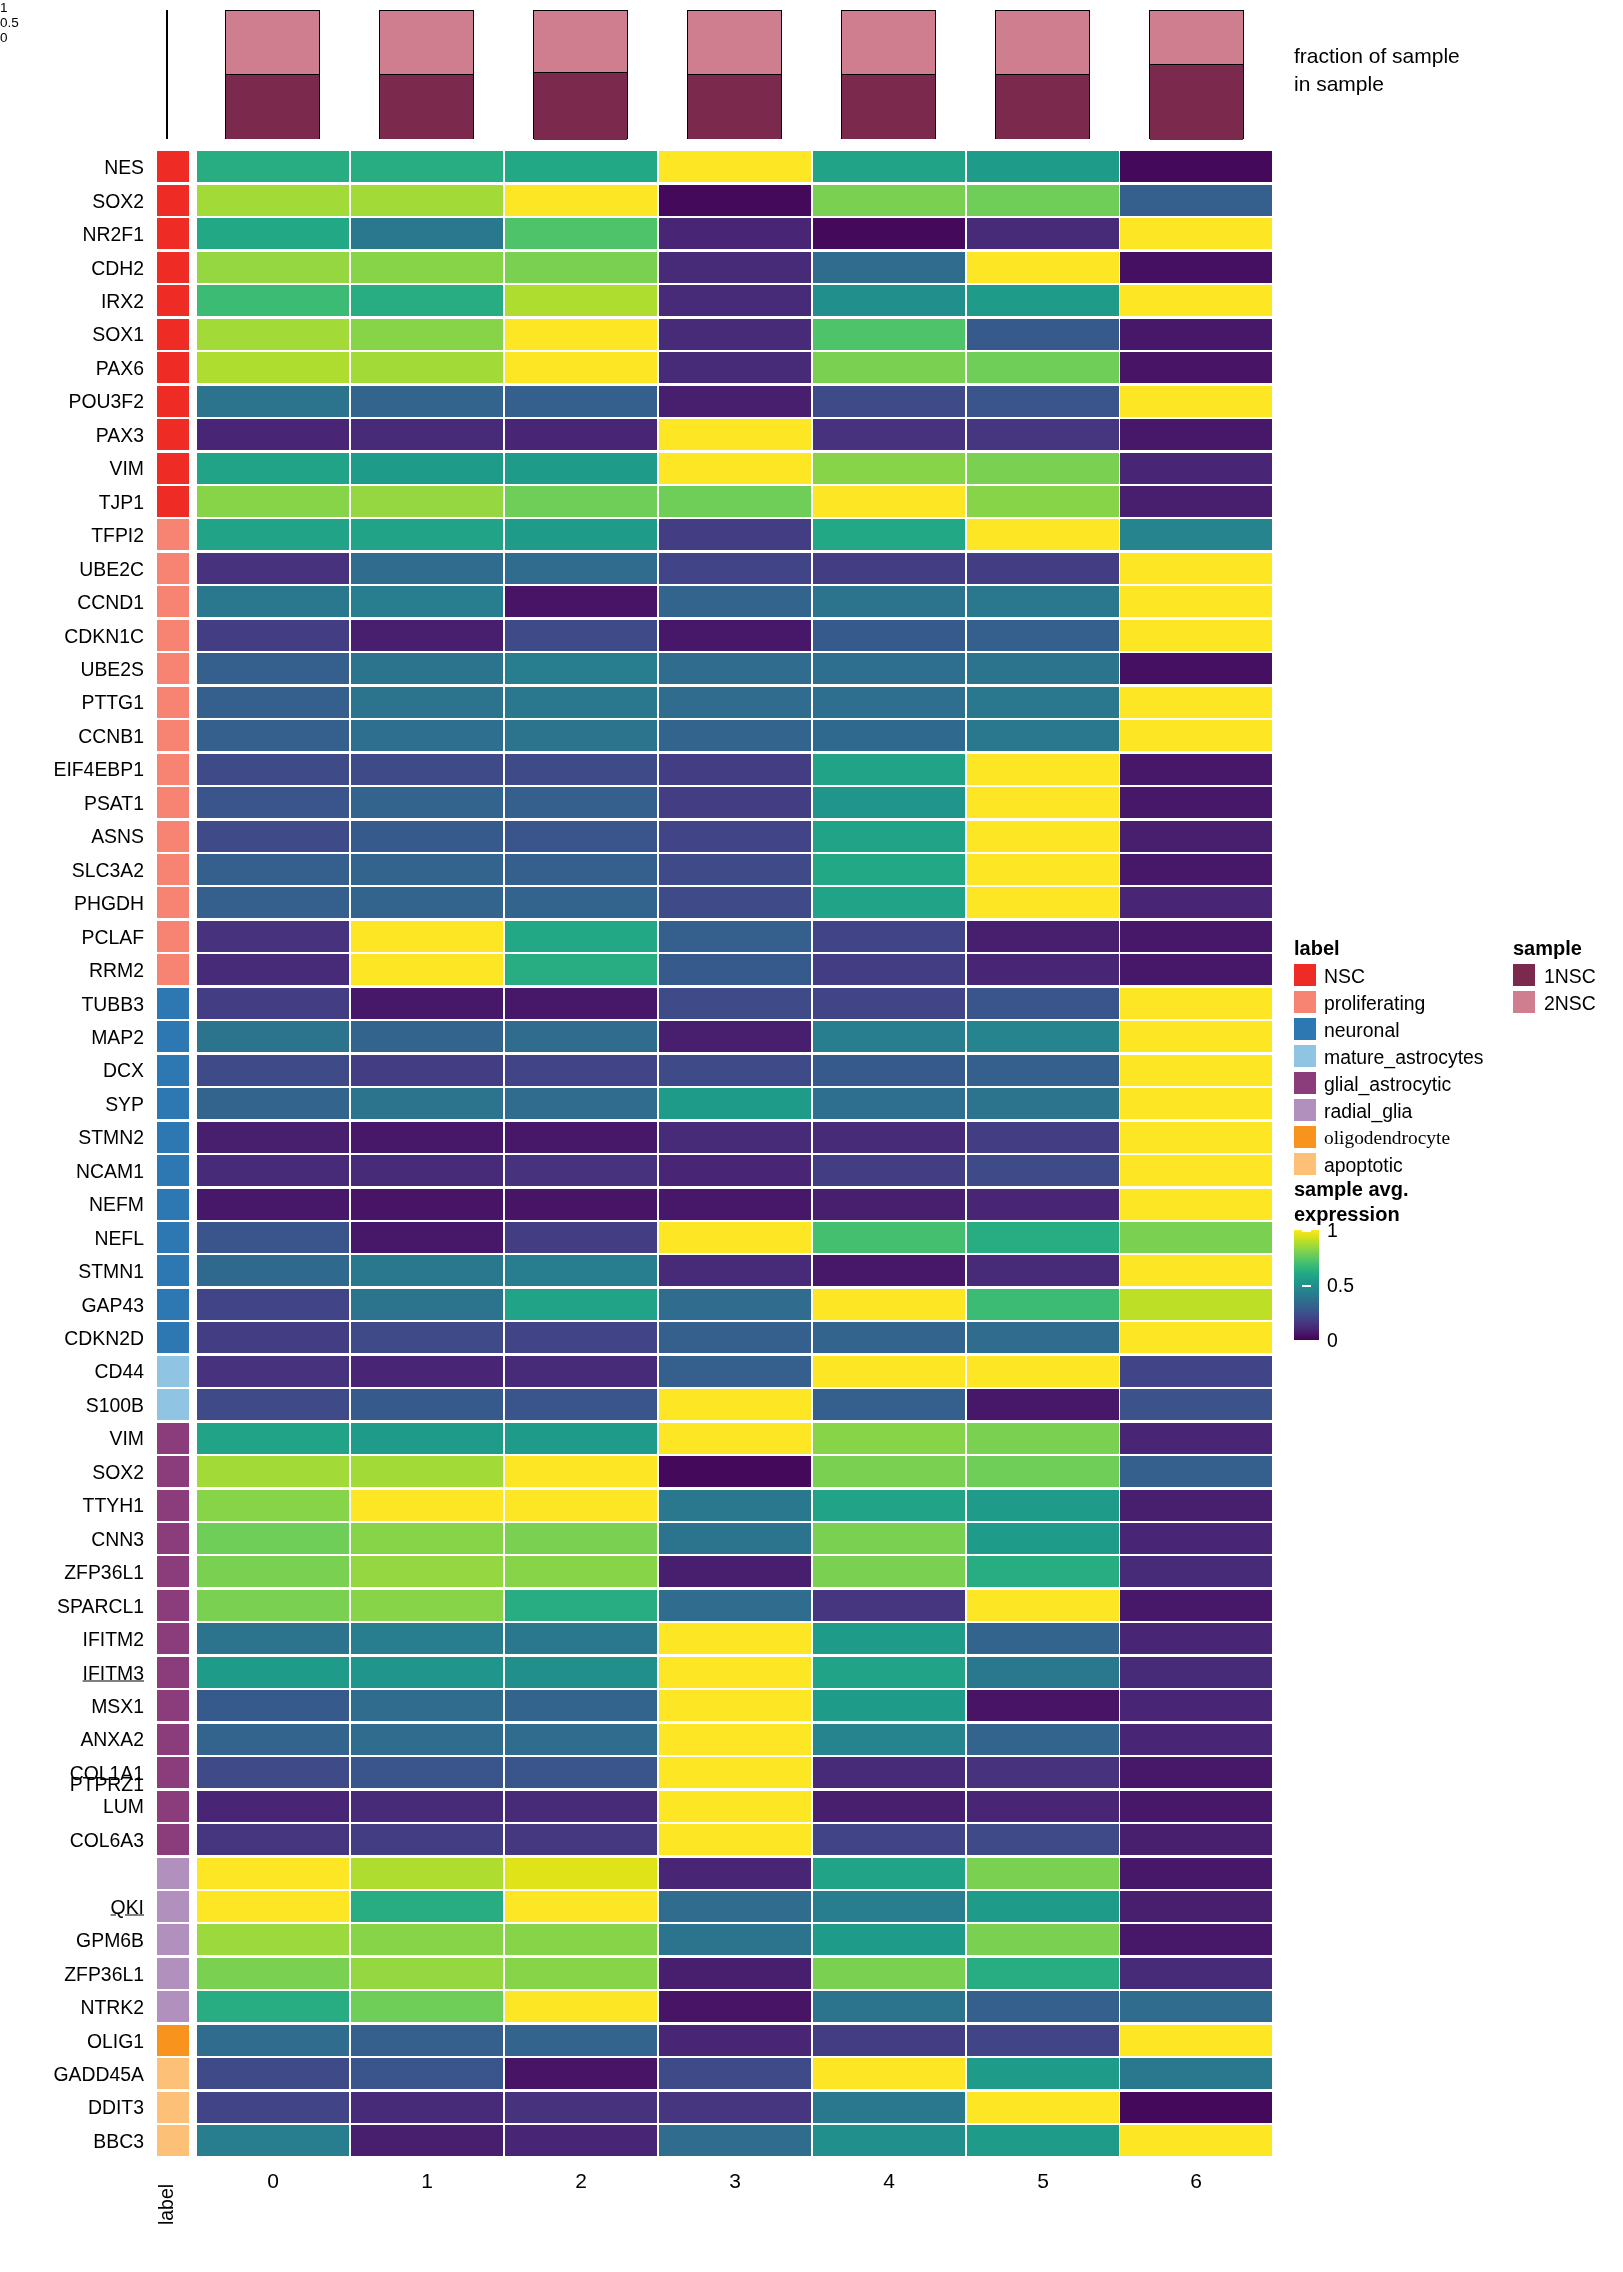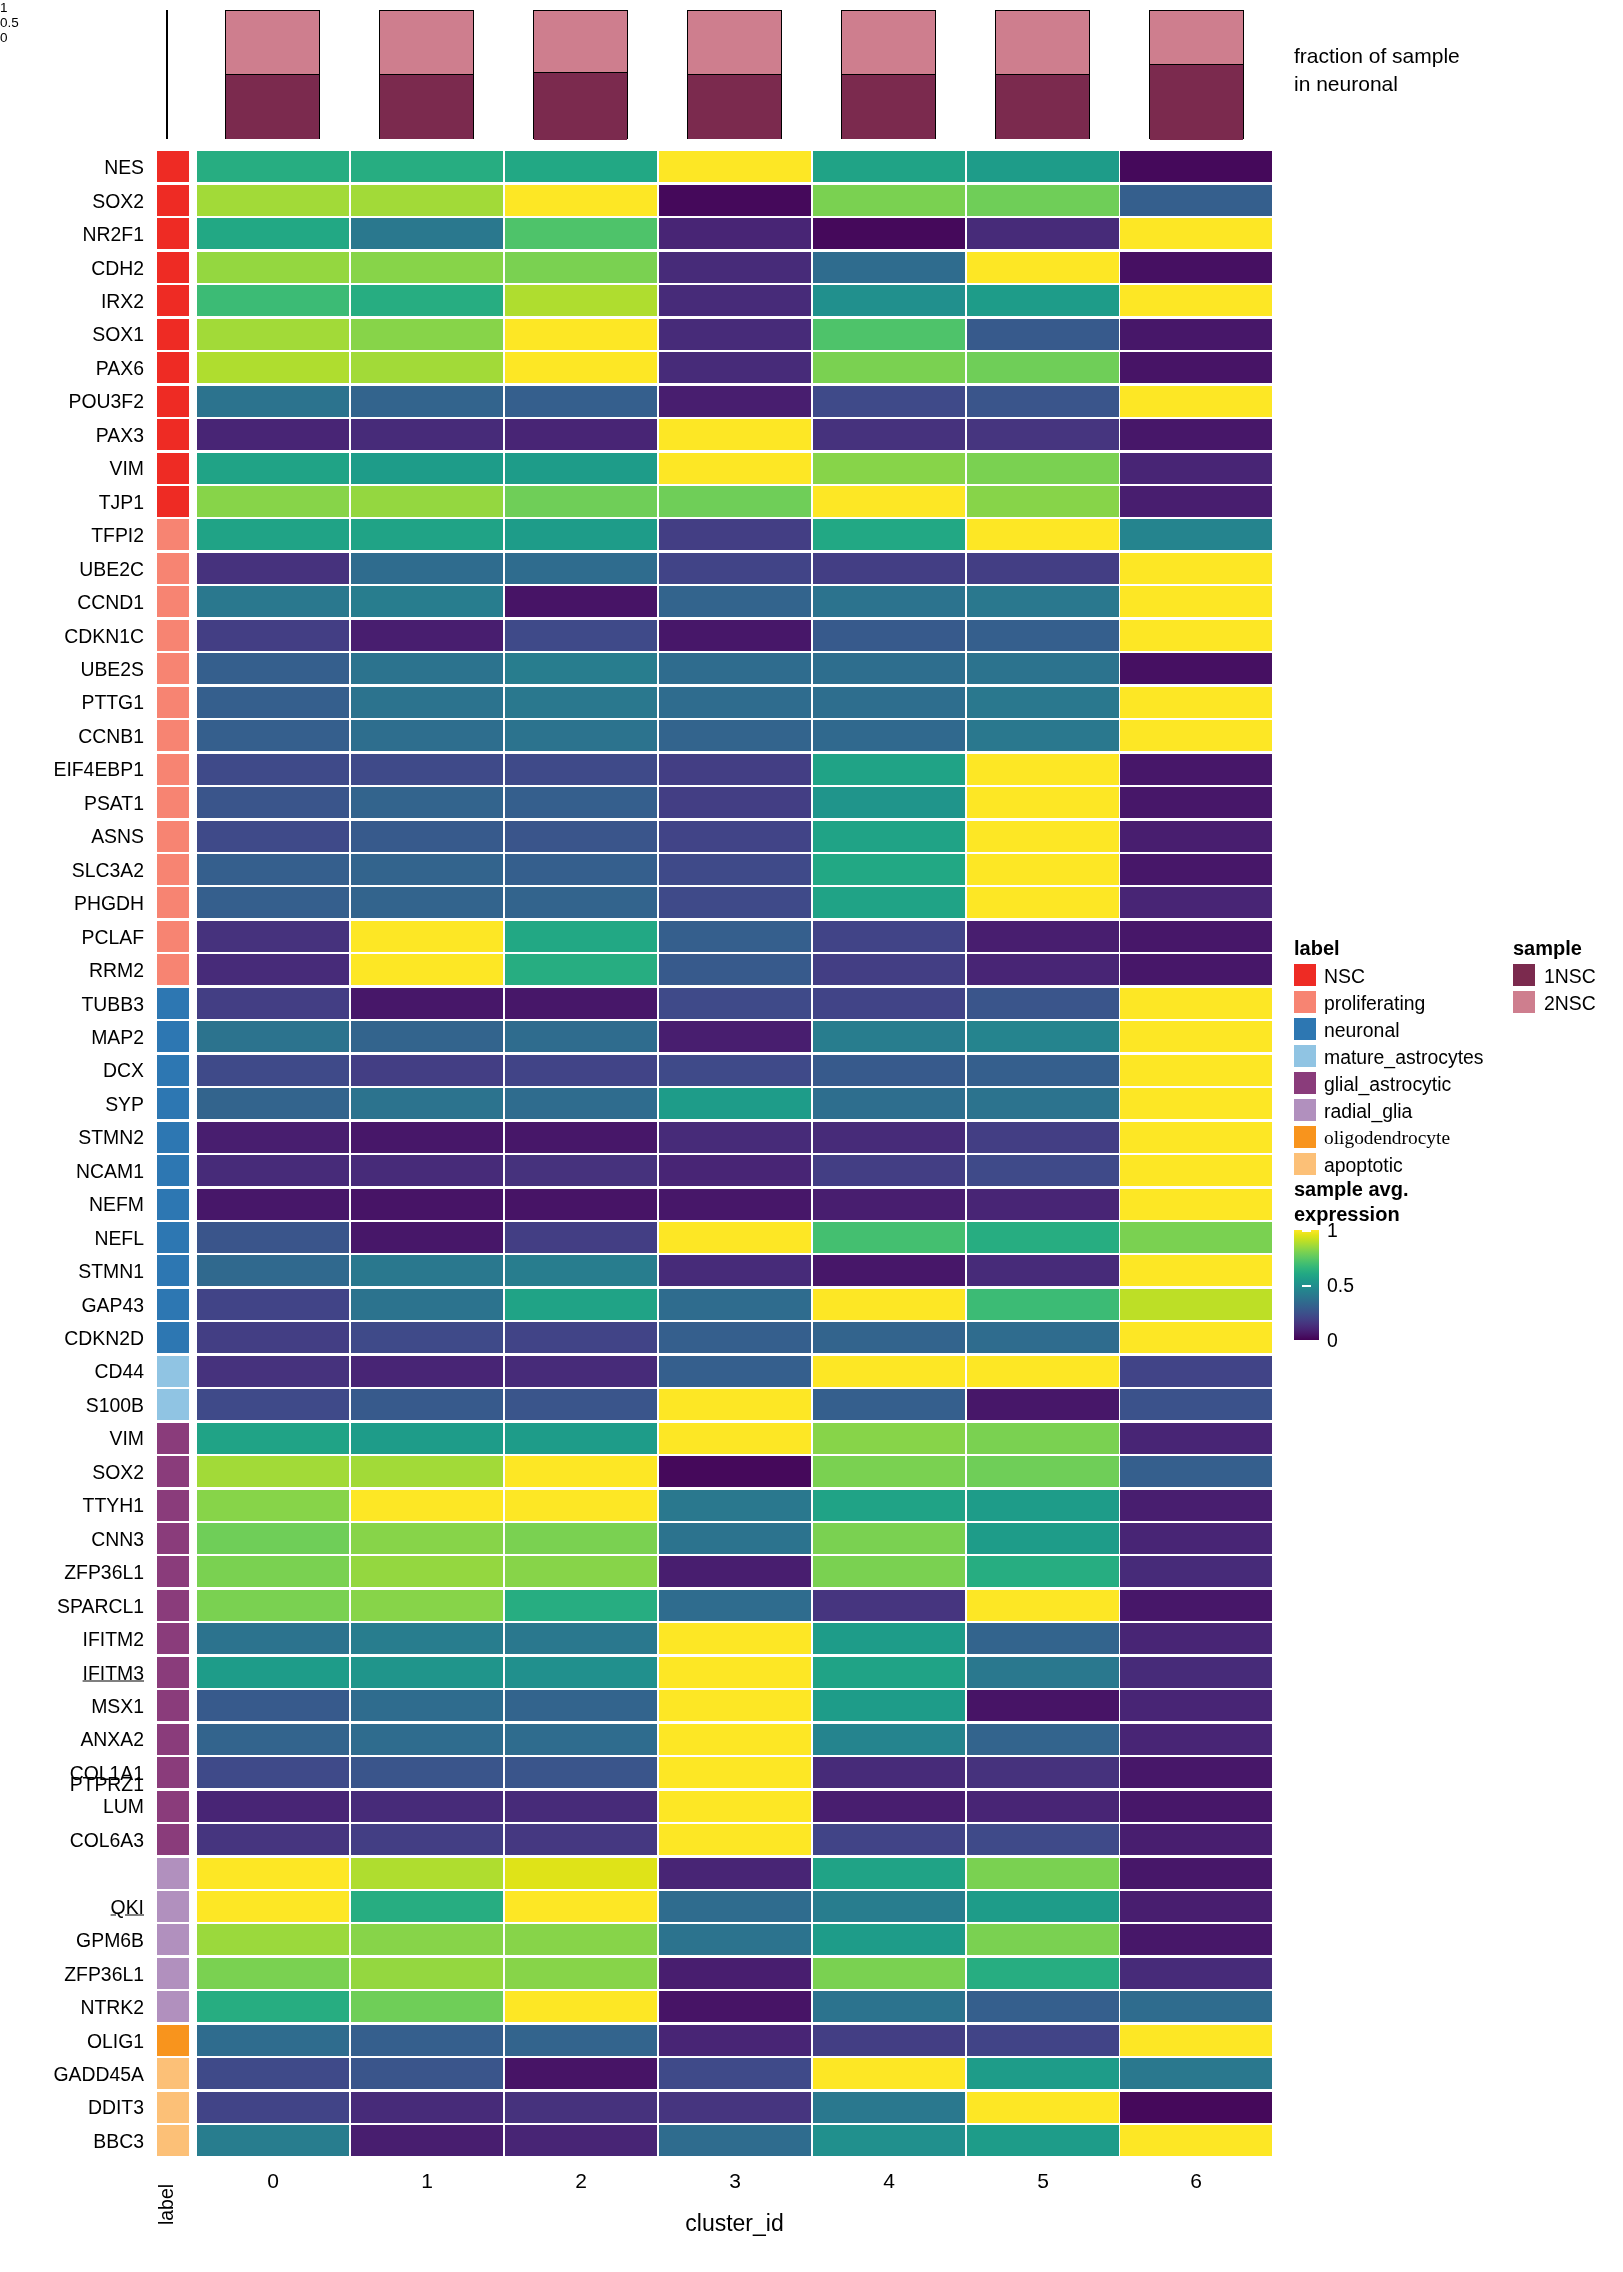--- a/index.html
+++ b/index.html
@@ -54,21 +54,21 @@
       <div class="barseg" style="top: 64px; height: 64px; background: rgb(123, 42, 78);"></div>
     </div>
     <div class="barcol" style="left: 995px; top: 10px; width: 95px; height: 129px;">
       <div class="barseg top" style="top: 0px; height: 64px; background: rgb(206, 126, 142);"></div>
       <div class="barseg" style="top: 64px; height: 64px; background: rgb(123, 42, 78);"></div>
     </div>
     <div class="barcol" style="left: 1149px; top: 10px; width: 95px; height: 129px;">
       <div class="barseg top" style="top: 0px; height: 54px; background: rgb(206, 126, 142);"></div>
       <div class="barseg" style="top: 54px; height: 75px; background: rgb(123, 42, 78);"></div>
     </div>
-    <div class="frac-label" style="left: 1294px; top: 42px;"><span>fraction of sample</span><br><span>in neuronal</span></div>
+    <div class="frac-label" style="left: 1294px; top: 42px;"><span>fraction of sample</span><br><span>in sample</span></div>
     <div class="rowlabel" style="left: 0px; width: 144px; top: 167px;">NES</div>
     <div class="labcell" style="left: 156px; top: 150px; width: 34px; height: 33px; background: rgb(238, 43, 36);"></div>
     <div class="cell" style="left: 196px; top: 150px; width: 154px; height: 33px; background: rgb(39, 173, 129);"></div>
     <div class="cell" style="left: 350px; top: 150px; width: 154px; height: 33px; background: rgb(39, 173, 129);"></div>
     <div class="cell" style="left: 504px; top: 150px; width: 154px; height: 33px; background: rgb(34, 168, 132);"></div>
     <div class="cell" style="left: 658px; top: 150px; width: 154px; height: 33px; background: rgb(253, 231, 37);"></div>
     <div class="cell" style="left: 812px; top: 150px; width: 154px; height: 33px; background: rgb(32, 163, 134);"></div>
     <div class="cell" style="left: 966px; top: 150px; width: 154px; height: 33px; background: rgb(30, 156, 137);"></div>
     <div class="cell" style="left: 1119px; top: 150px; width: 154px; height: 33px; background: rgb(69, 9, 91);"></div>
     <div class="rowlabel" style="left: 0px; width: 144px; top: 201px;">SOX2</div>
@@ -602,21 +602,20 @@
     <div class="cell" style="left: 812px; top: 2124px; width: 154px; height: 33px; background: rgb(33, 144, 141);"></div>
     <div class="cell" style="left: 966px; top: 2124px; width: 154px; height: 33px; background: rgb(30, 156, 137);"></div>
     <div class="cell" style="left: 1119px; top: 2124px; width: 154px; height: 33px; background: rgb(253, 231, 37);"></div>
     <div class="collabel" style="left: 196px; width: 154px; top: 2169px;">0</div>
     <div class="collabel" style="left: 350px; width: 154px; top: 2169px;">1</div>
     <div class="collabel" style="left: 504px; width: 154px; top: 2169px;">2</div>
     <div class="collabel" style="left: 658px; width: 154px; top: 2169px;">3</div>
     <div class="collabel" style="left: 812px; width: 154px; top: 2169px;">4</div>
     <div class="collabel" style="left: 966px; width: 154px; top: 2169px;">5</div>
     <div class="collabel" style="left: 1119px; width: 154px; top: 2169px;">6</div>
-    <div class="axis-title" style="left: 196px; width: 1077px; top: 2210px;">cluster_id</div>
     <div class="label-axis-title" style="left: 155px; top: 2166px; height: 59px;">label</div>
     <div class="leg-title" style="left: 1294px; top: 937px;">label</div>
     <div class="leg-swatch" style="left: 1294px; top: 964px; background: rgb(238, 43, 36);"></div>
     <div class="leg-item" style="left: 1324px; top: 965px;">NSC</div>
     <div class="leg-swatch" style="left: 1294px; top: 991px; background: rgb(247, 132, 114);"></div>
     <div class="leg-item" style="left: 1324px; top: 992px;">proliferating</div>
     <div class="leg-swatch" style="left: 1294px; top: 1018px; background: rgb(45, 119, 178);"></div>
     <div class="leg-item" style="left: 1324px; top: 1019px;">neuronal</div>
     <div class="leg-swatch" style="left: 1294px; top: 1045px; background: rgb(144, 196, 227);"></div>
     <div class="leg-item" style="left: 1324px; top: 1046px;">mature_astrocytes</div>

